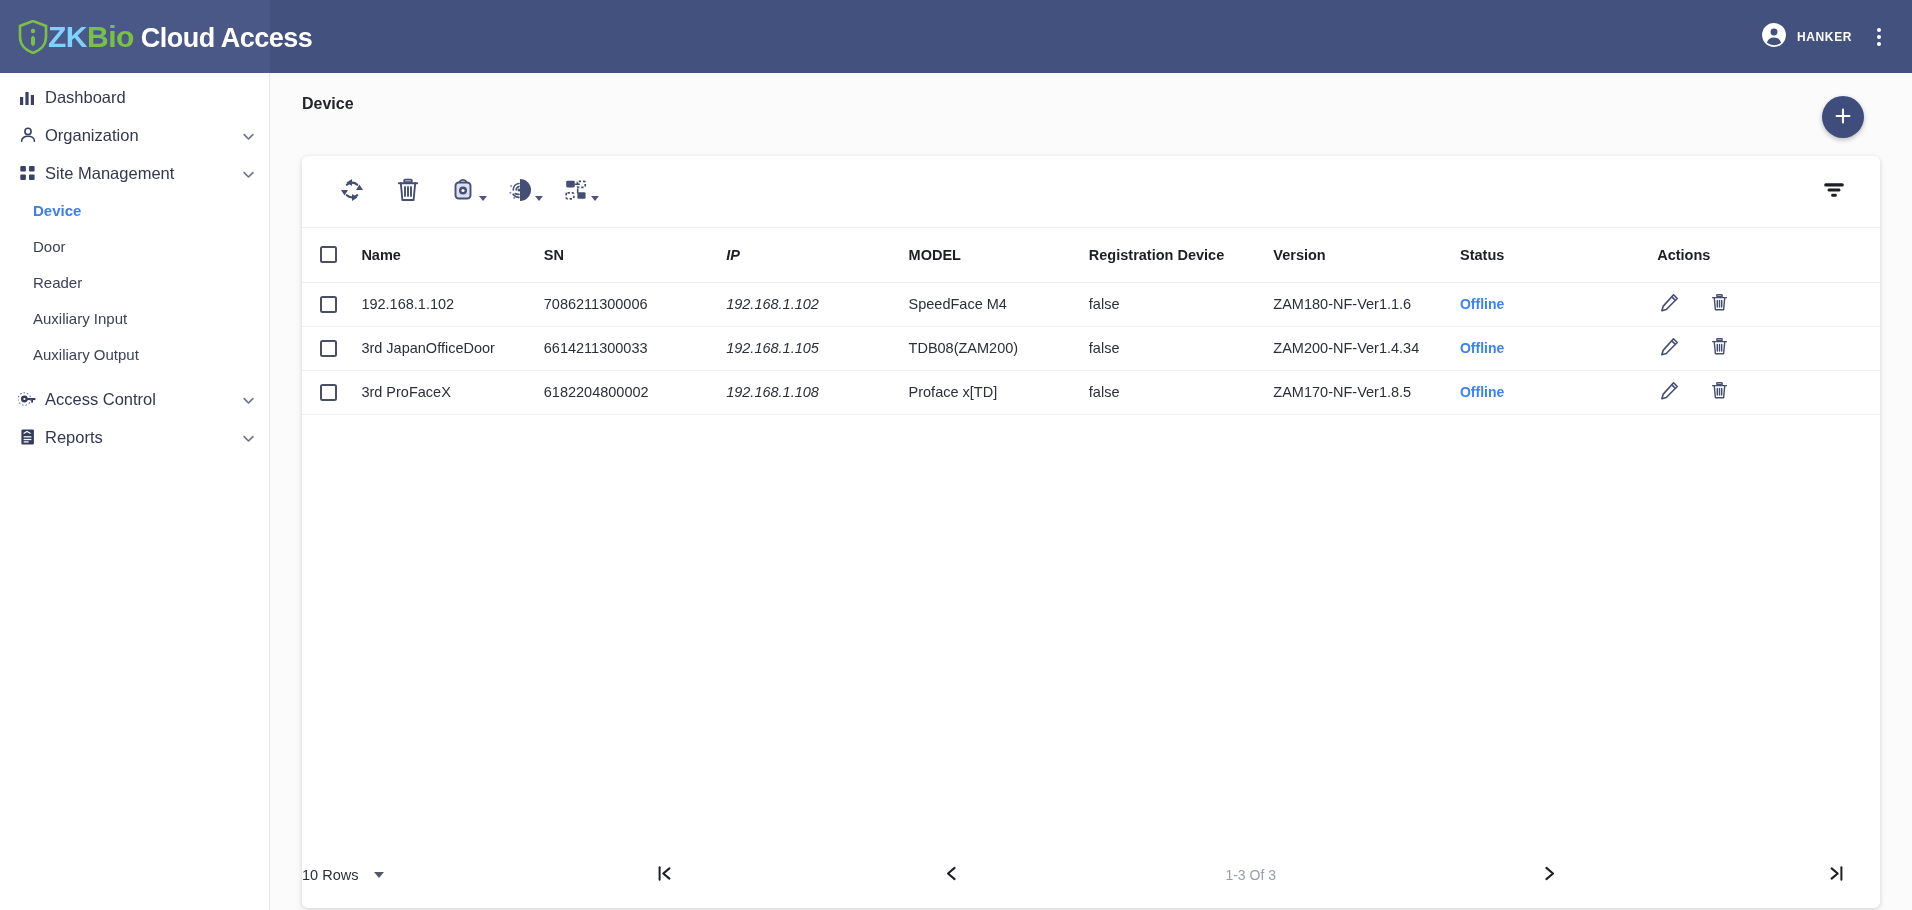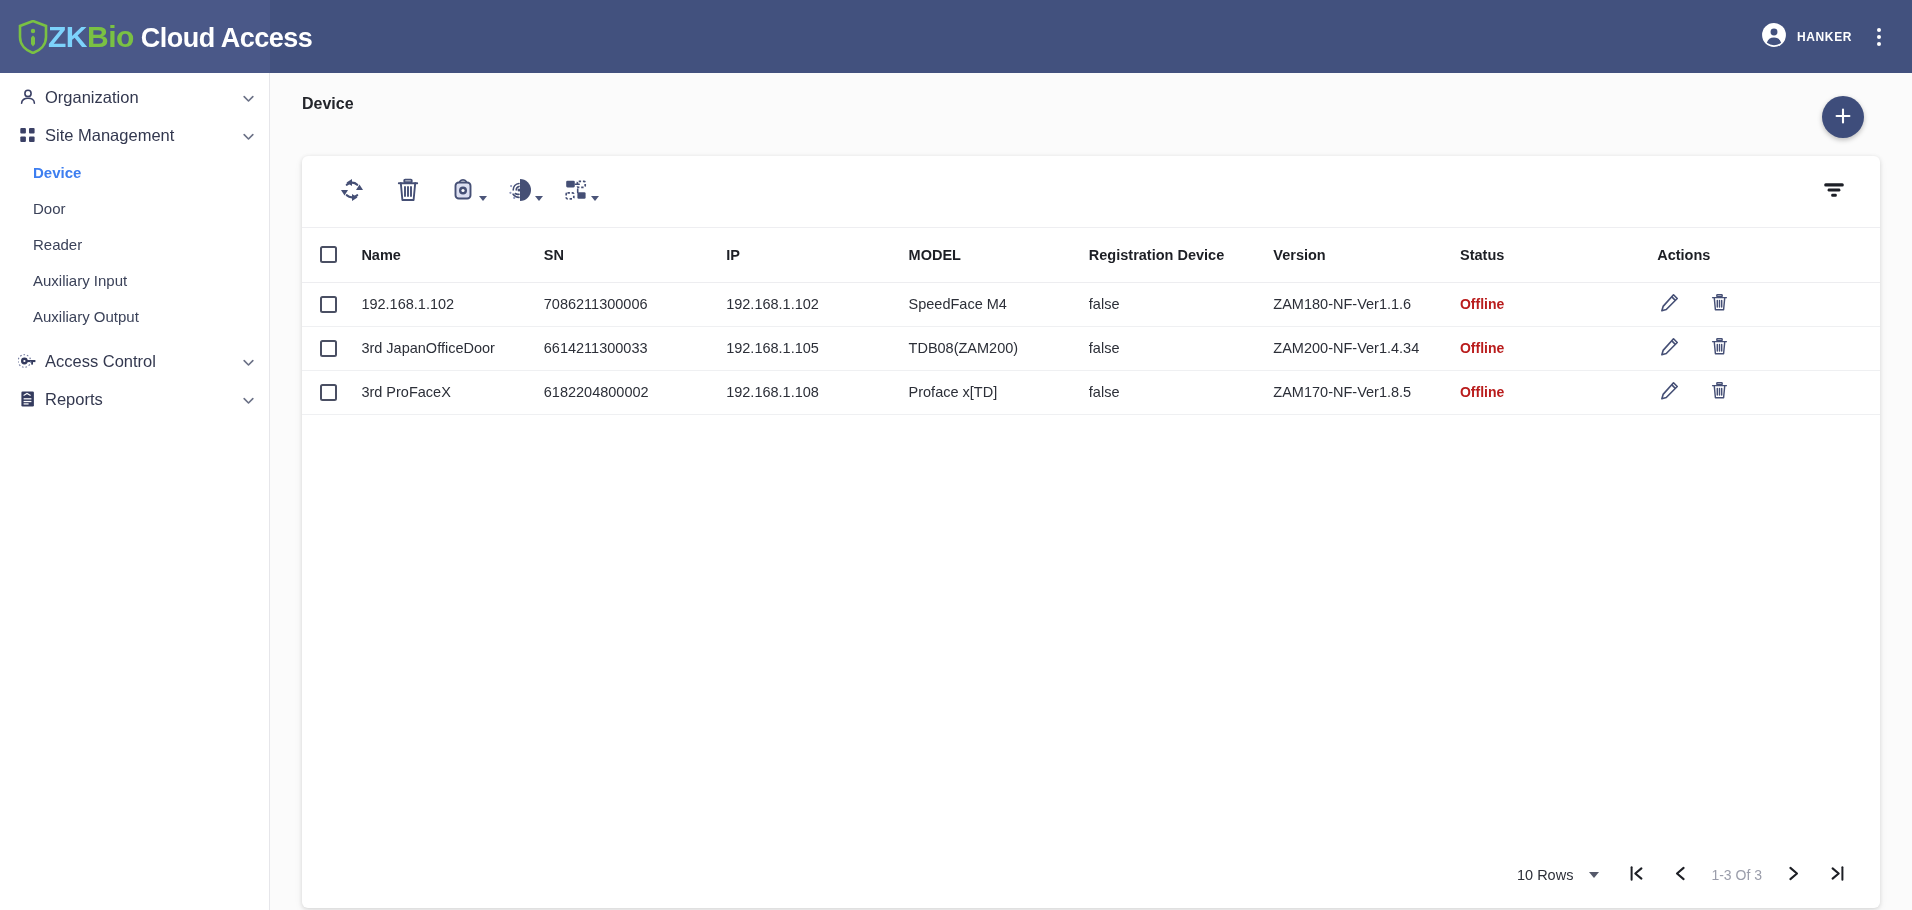--- a/index.html
+++ b/index.html
@@ -145,42 +145,42 @@
     height: 54px; padding: 0; border-bottom: 1px solid #ededf0;
     vertical-align: middle;
   }
   tbody td {
     font-size: 14.5px; color: #2c2f38; height: 44px;
     border-bottom: 1px solid #eff0f2; vertical-align: middle; padding: 0;
   }
   .c-chk   { width: 56px; padding-left: 18px !important; }
   .c-name  { width: 172px; }
   .c-sn    { width: 172px; }
-  .c-ip    { width: 172px; }
+  .c-ip    { width: 172px; font-style: italic; }
   .c-model { width: 170px; }
   .c-reg   { width: 174px; }
   .c-ver   { width: 176px; }
   .c-status{ width: 186px; }
   .c-act   { width: 210px; text-align: left; }
 
   .chk {
     width: 17px; height: 17px; border: 2px solid #4a4f63;
     border-radius: 2.5px; background: #fff; cursor: pointer; display: block;
   }
-  .status-offline { color: #b91c1c; font-weight: 700; font-size: 14px; }
+  .status-offline { color: #3b82f6; font-weight: 700; font-size: 14px; }
   .act-cell { display: flex; align-items: center; gap: 26px; }
   .act-btn {
     background: none; border: none; cursor: pointer; padding: 0;
     width: 24px; height: 24px; display: flex; align-items: center; justify-content:center;
   }
   .act-btn svg { width: 21px; height: 21px; }
 
   
   .pager {
-    height: 66px; display: flex; align-items: center; justify-content: flex-end;
+    height: 66px; display: flex; align-items: center; justify-content: space-between;
     padding-right: 22px; gap: 2px;
   }
   .rows-select {
     display: flex; align-items: center; gap: 16px; cursor: pointer;
     font-size: 14.5px; color: #2c2f38; margin-right: 14px;
   }
   .rows-caret {
     width: 0; height: 0; border-left: 5px solid transparent;
     border-right: 5px solid transparent; border-top: 6px solid #55596a;
   }
@@ -223,20 +223,30 @@
     <div class="kebab">
       <i></i>
       <i></i>
       <i></i>
     </div>
   </div>
 </div>
 
 <nav class="sidebar">
 
+  <div class="nav-item">
+    <span class="nav-ico">
+      <svg viewBox="0 0 20 20" xmlns="http://www.w3.org/2000/svg">
+        <rect x="2" y="10" width="3.2" height="8" fill="#3b4166"></rect>
+        <rect x="7.4" y="5" width="3.2" height="13" fill="#3b4166"></rect>
+        <rect x="12.8" y="8" width="3.2" height="10" fill="#3b4166"></rect>
+      </svg>
+    </span>
+    <span class="nav-label">Dashboard</span>
+  </div>
 
   <div class="nav-item">
     <span class="nav-ico">
       <svg viewBox="0 0 20 20" xmlns="http://www.w3.org/2000/svg">
         <circle cx="10" cy="6.4" r="3.1" fill="none" stroke="#3b4166" stroke-width="1.6"></circle>
         <path d="M3.6 16.2c0-3.2 2.9-5 6.4-5s6.4 1.8 6.4 5" fill="none" stroke="#3b4166" stroke-width="1.6" stroke-linecap="round"></path>
       </svg>
     </span>
     <span class="nav-label">Organization</span>
     <span class="chev">

